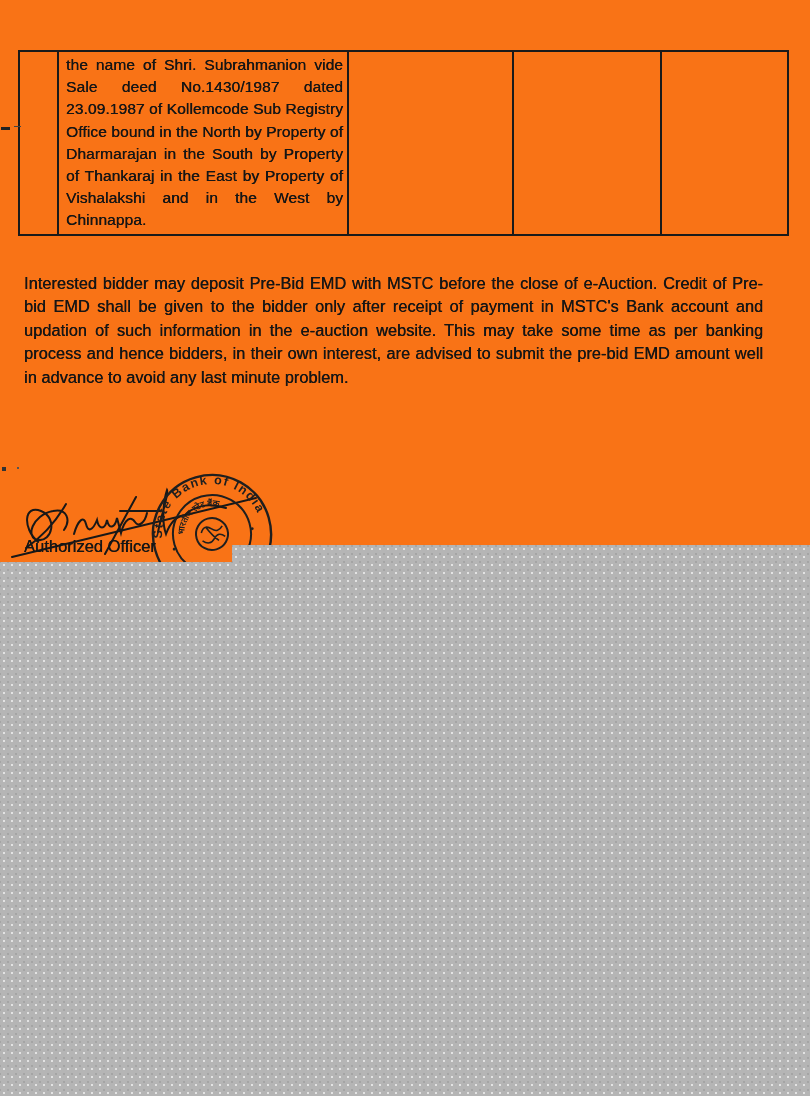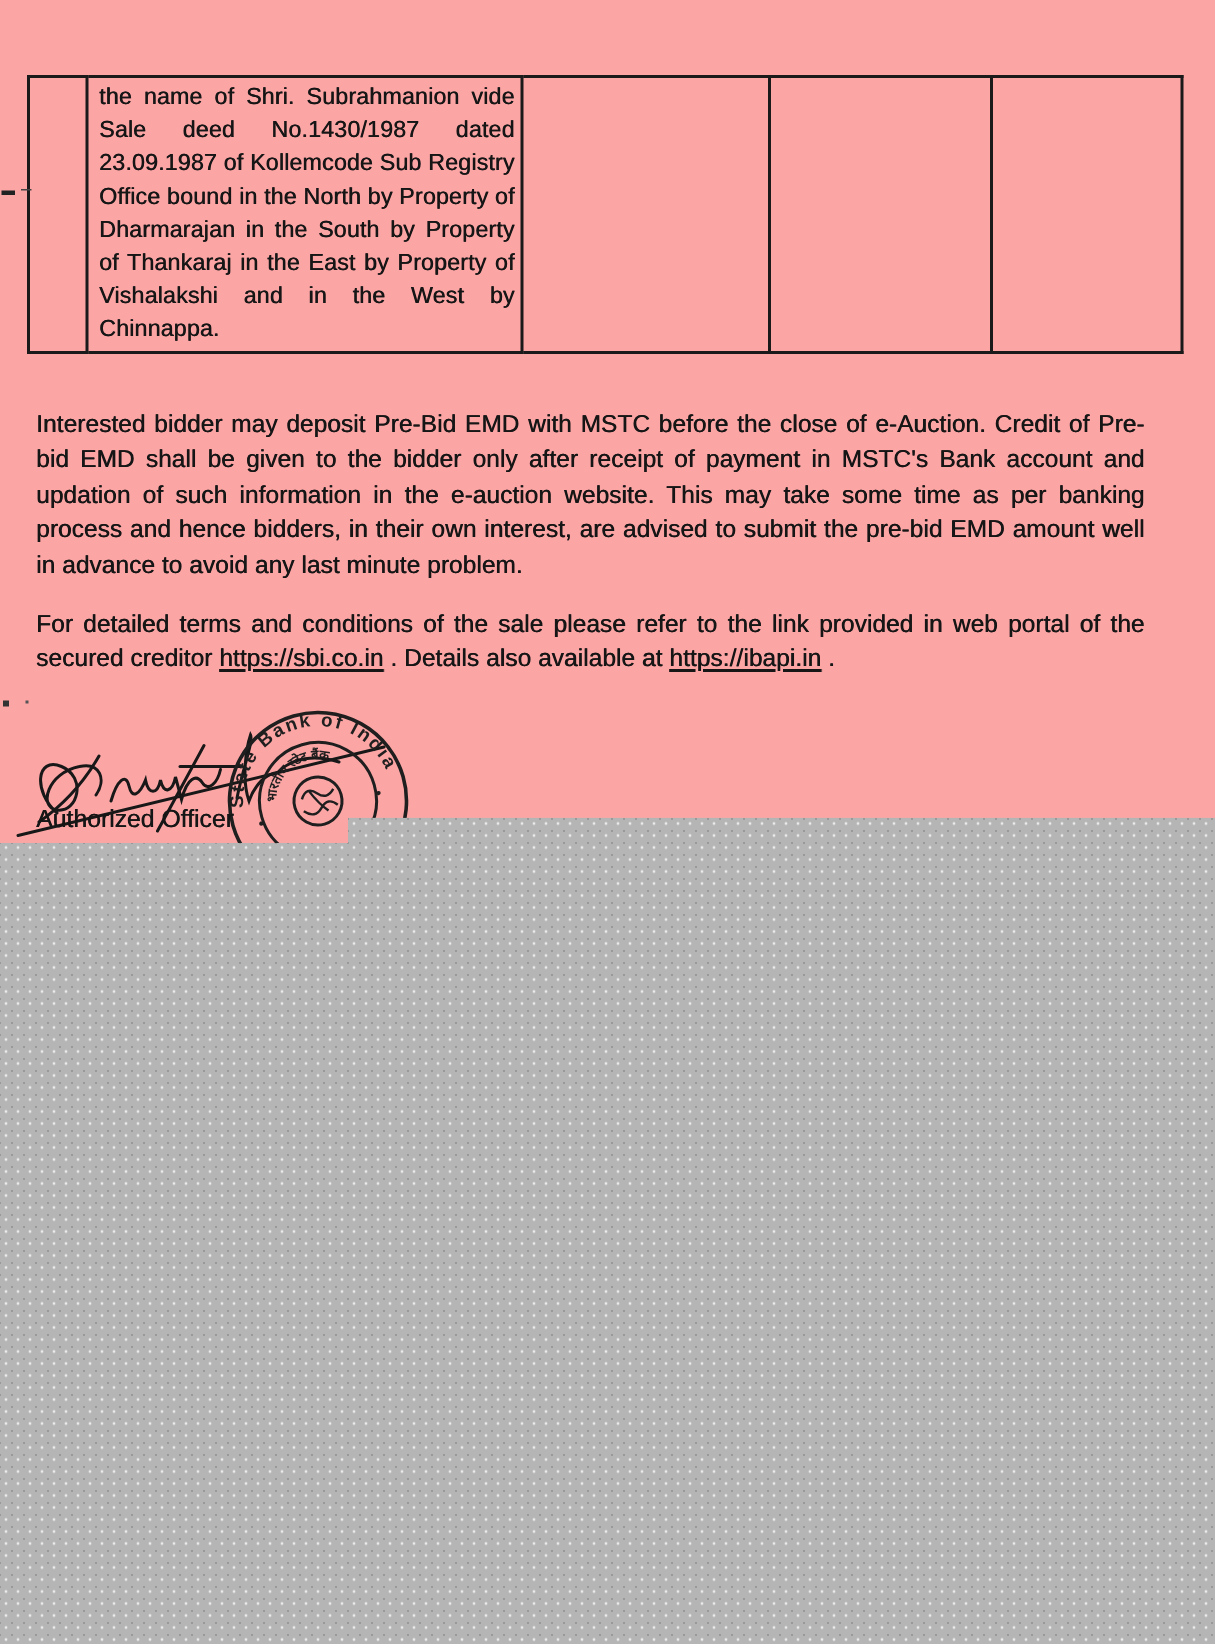--- a/index.html
+++ b/index.html
@@ -1,17 +1,17 @@
 <!DOCTYPE html>
 <html><head>
 <meta charset="utf-8">
 <style>
   html,body { margin:0; padding:0; background:#ffffff; }
   .page {
-    position:relative; width:810px; height:1096px; background:#fca5a5;
+    position:relative; width:810px; height:1096px; background:#f97316;
     font-family:"Liberation Sans", sans-serif; color:#161616; overflow:hidden;
   }
 
   
   .doc-table {
     position:absolute; left:18px; top:50px;
     border-collapse:collapse; table-layout:fixed; width:769px;
   }
   .doc-table td {
     border:2px solid #1a1a1a; vertical-align:top;
@@ -83,21 +83,20 @@
       </td>
       <td></td>
       <td></td>
       <td></td>
     </tr>
   </tbody>
     </table>
 
   <p class="para" id="para-emd">Interested bidder may deposit Pre-Bid EMD with MSTC before the close of e-Auction. Credit of Pre-bid EMD shall be given to the bidder only after receipt of payment in MSTC's Bank account and updation of such information in the e-auction website. This may take some time as per banking process and hence bidders, in their own interest, are advised to submit the pre-bid EMD amount well in advance to avoid any last minute problem.</p>
 
-  <p class="para" id="para-terms"><span>For detailed terms and conditions of the sale please refer to the link provided in web portal of the secured creditor </span><a class="doc-link" href="#">https://sbi.co.in</a><span> . Details also available at </span><a class="doc-link" href="#">https://ibapi.in</a><span> .</span></p>
 
   <svg class="sig-svg" width="252" height="90" viewBox="0 0 252 90">
     <g fill="none" stroke="#181818" stroke-width="2" stroke-linecap="round">
       <path d="M30 70 C14 56 16 32 33 39 C50 46 44 70 30 68 C17 66 24 43 45 39 C59 36 63 48 56 58"></path>
       <path d="M18 76 C38 62 50 46 58 32"></path>
       <path d="M66 62 C70 48 76 43 78 52 C80 61 85 58 89 48 C91 58 97 58 99 48 C101 58 107 56 109 46 L113 61 C117 46 123 44 127 50 C131 56 137 50 139 41"></path>
       <path d="M128 25 L97 82"></path>
       <path d="M150 60 C154 40 161 22 159 18 C156 27 153 48 158 62 C162 51 169 44 177 43"></path>
       <path d="M177 43 C187 33 202 31 218 36"></path>
       <path d="M4 85 L248 26"></path>

